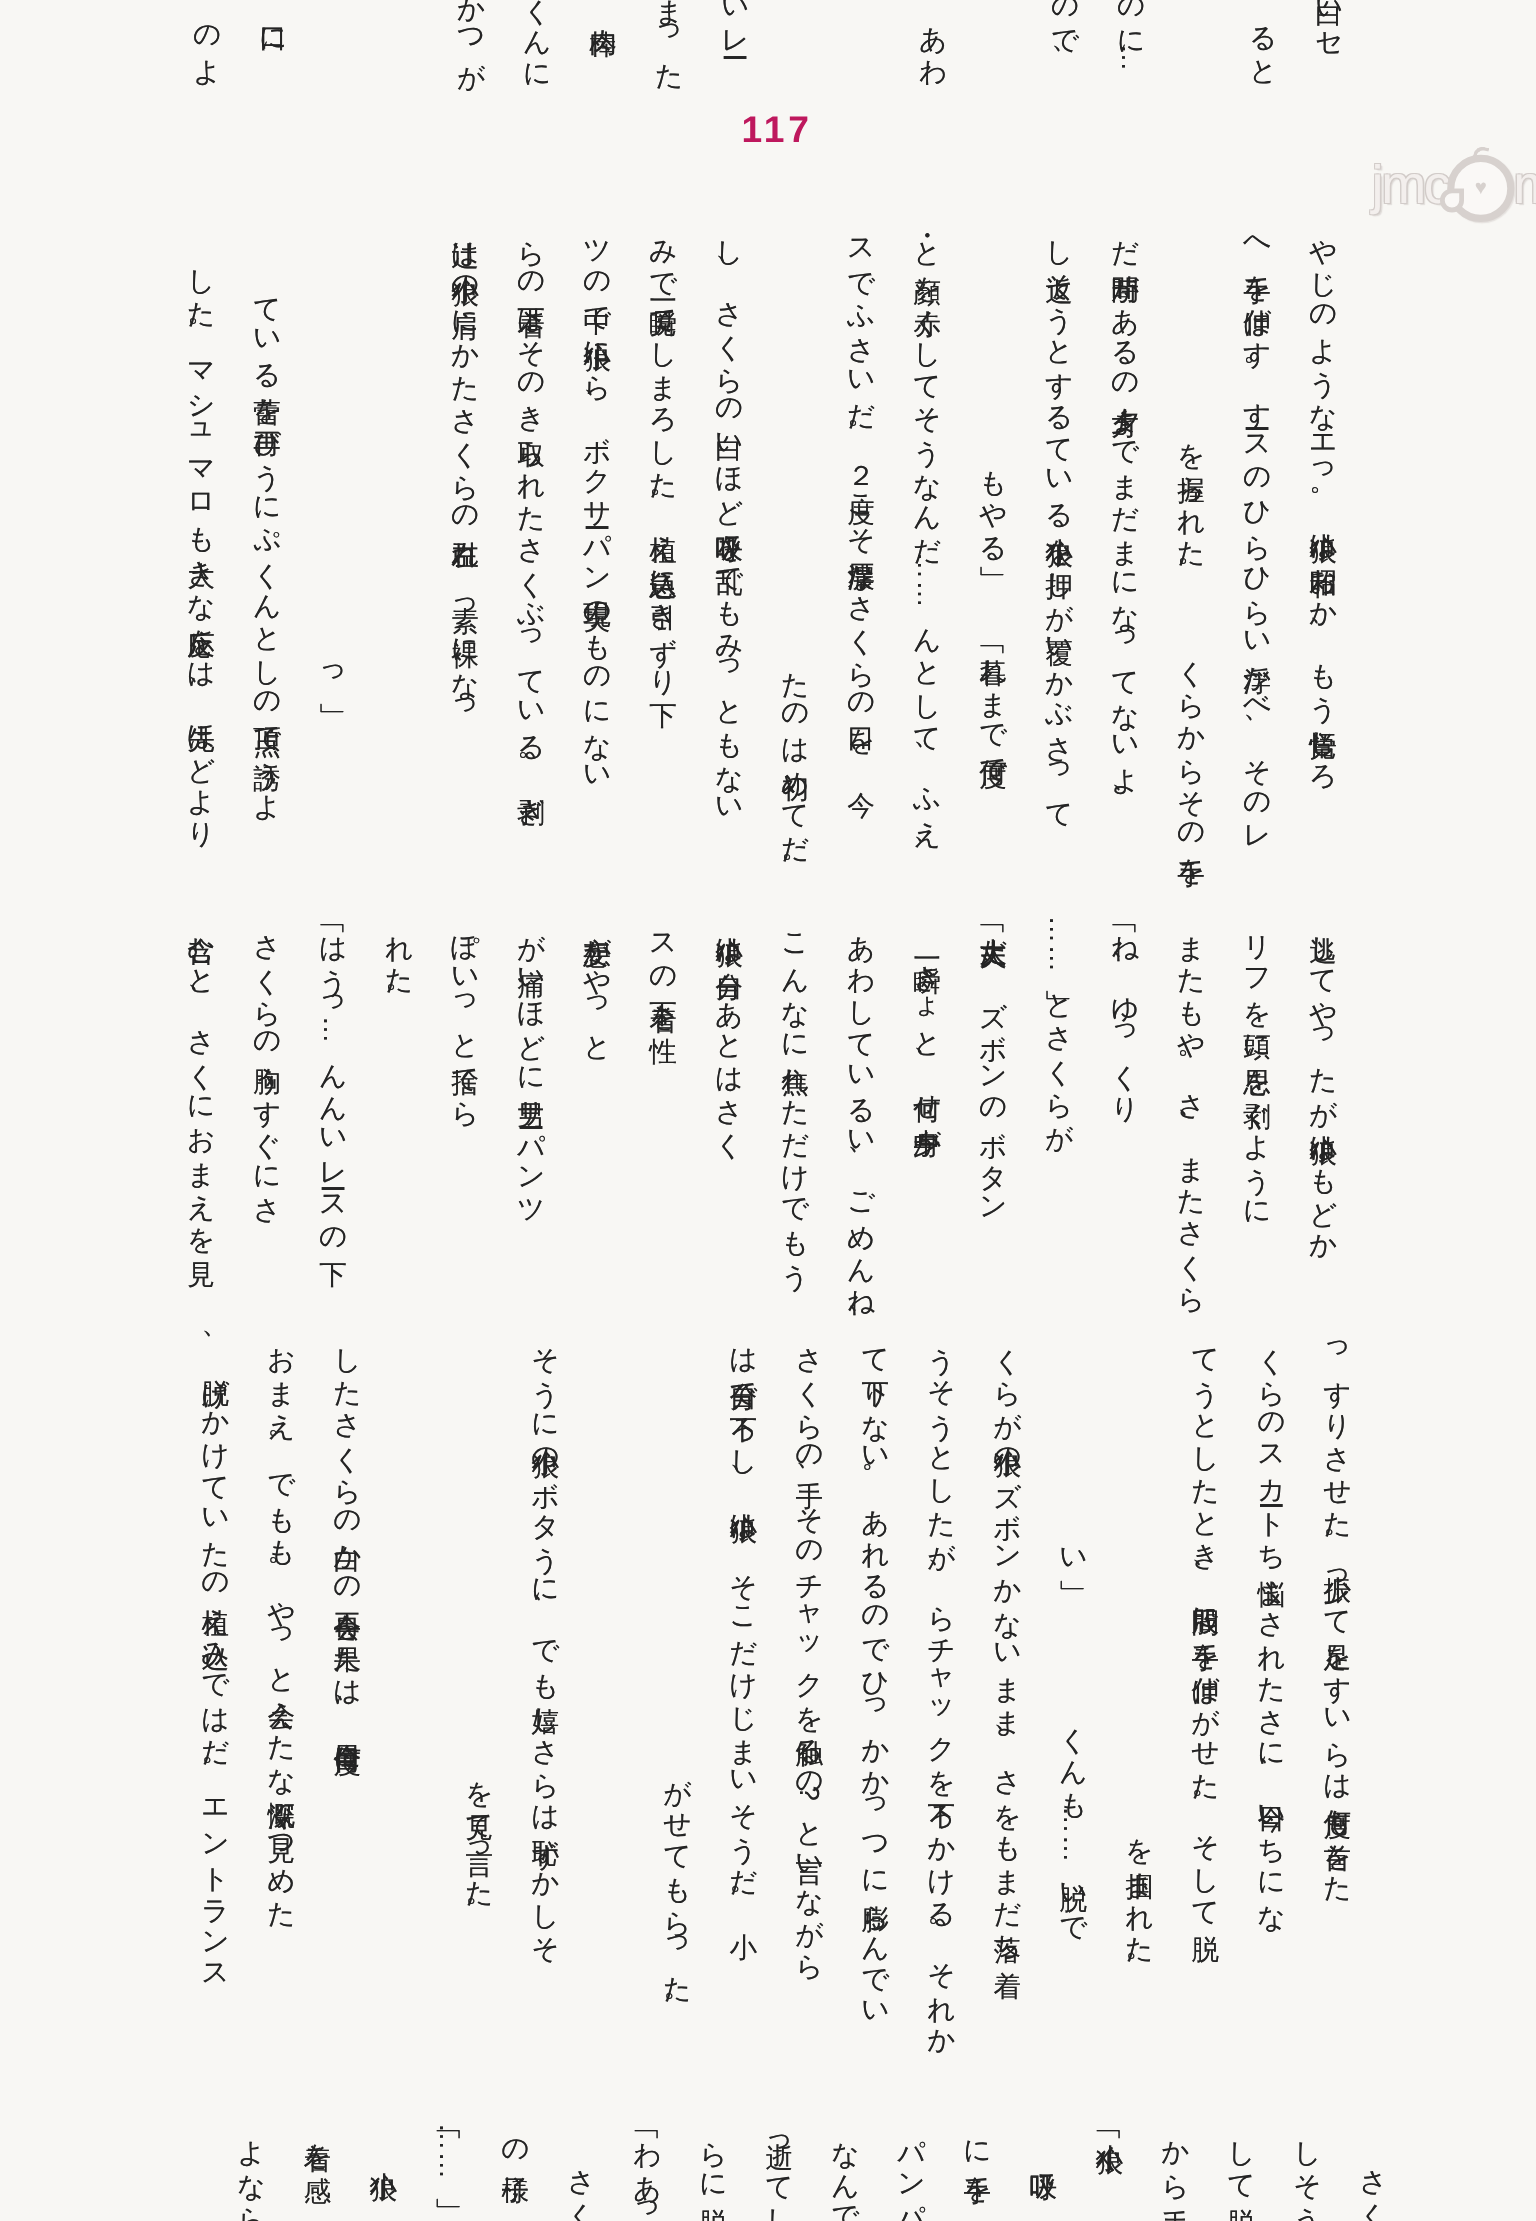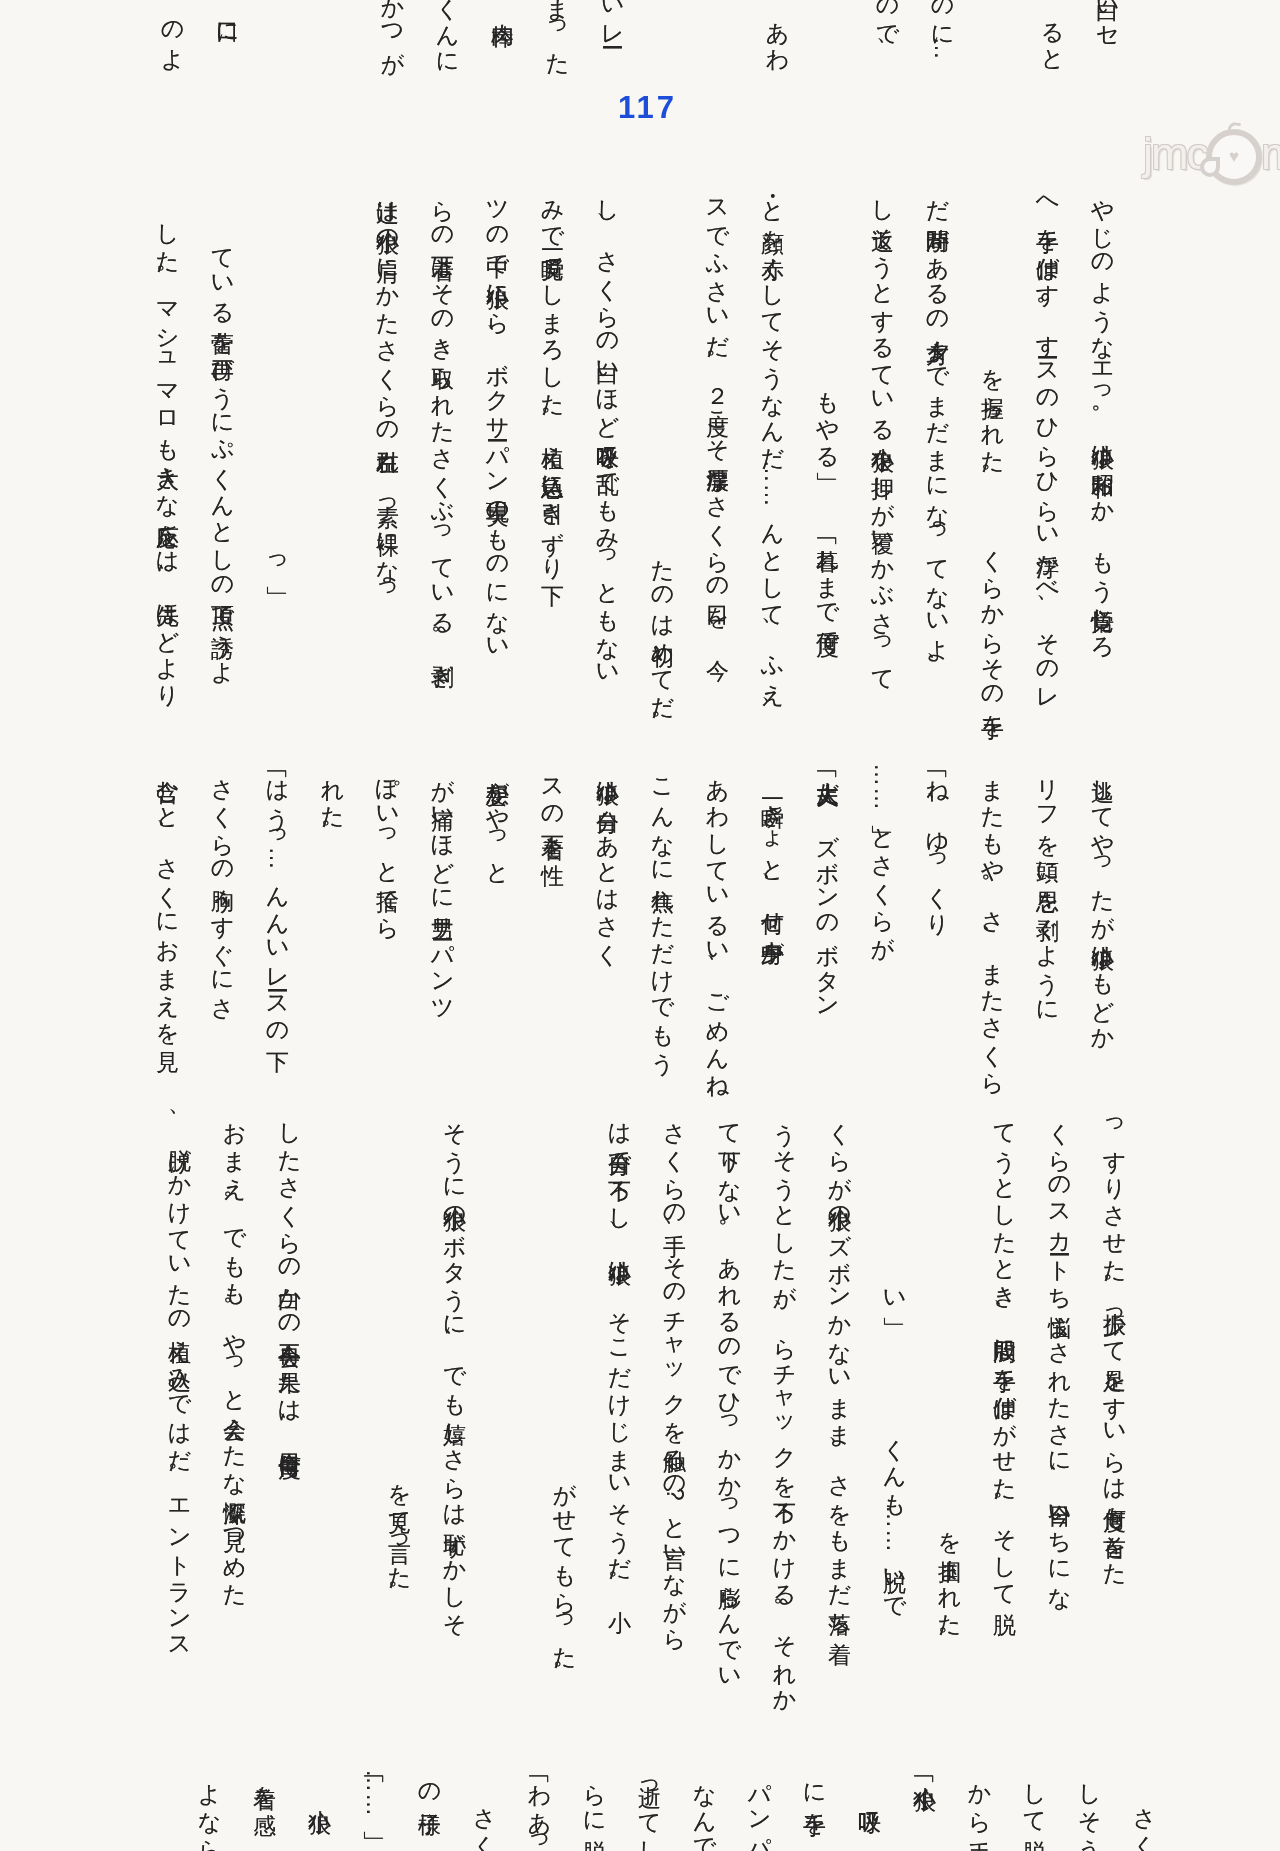--- a/index.html
+++ b/index.html
@@ -33,21 +33,21 @@
   .band-lower    { top: 1107px; right: 138px; height: 562px; width: 990px; }
   .band-bottom   { top: 1768px; right: 108px; height: 120px; width: 990px; }
 
   .page-number {
     position: absolute;
     left: 618px;
     top: 90px;
     font-size: 31px;
     font-weight: 700;
     letter-spacing: 3px;
-    color: #1d4ed8;
+    color: #be185d;
   }
 
   
   .watermark {
     position: absolute;
     left: 1143px;
     top: 126px;
     display: flex;
     align-items: center;
     font-size: 45px;

